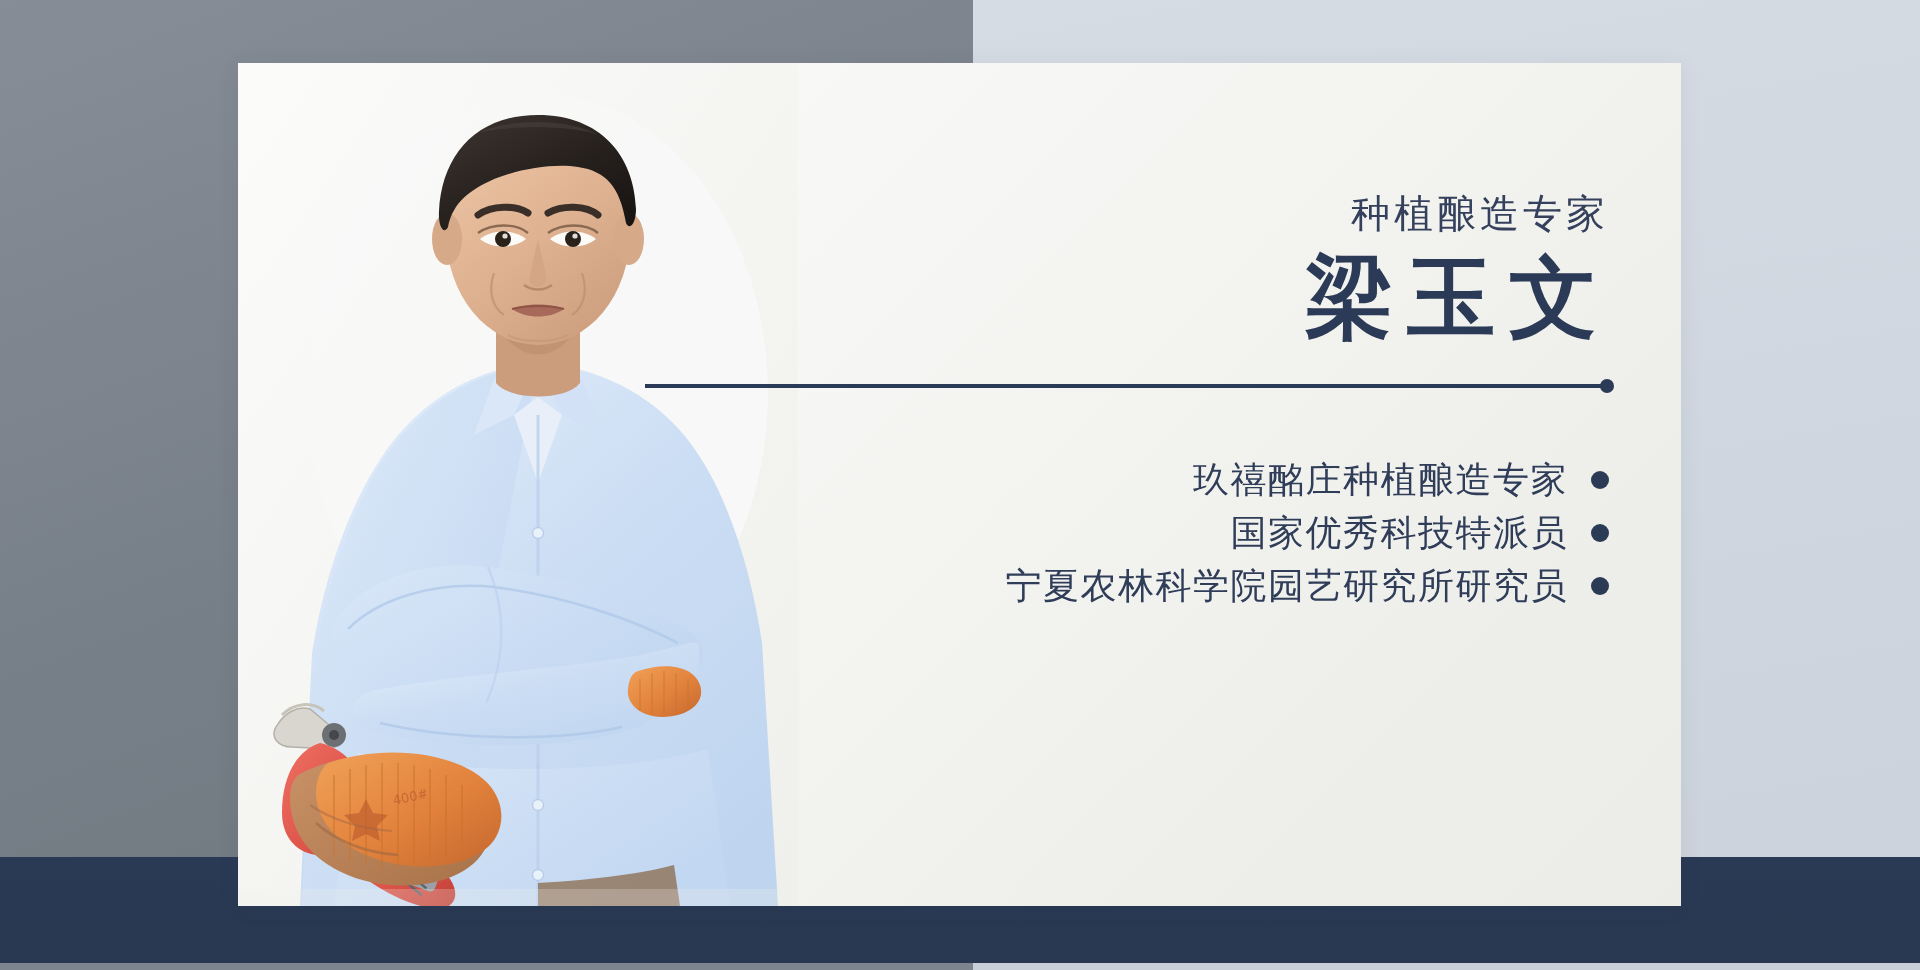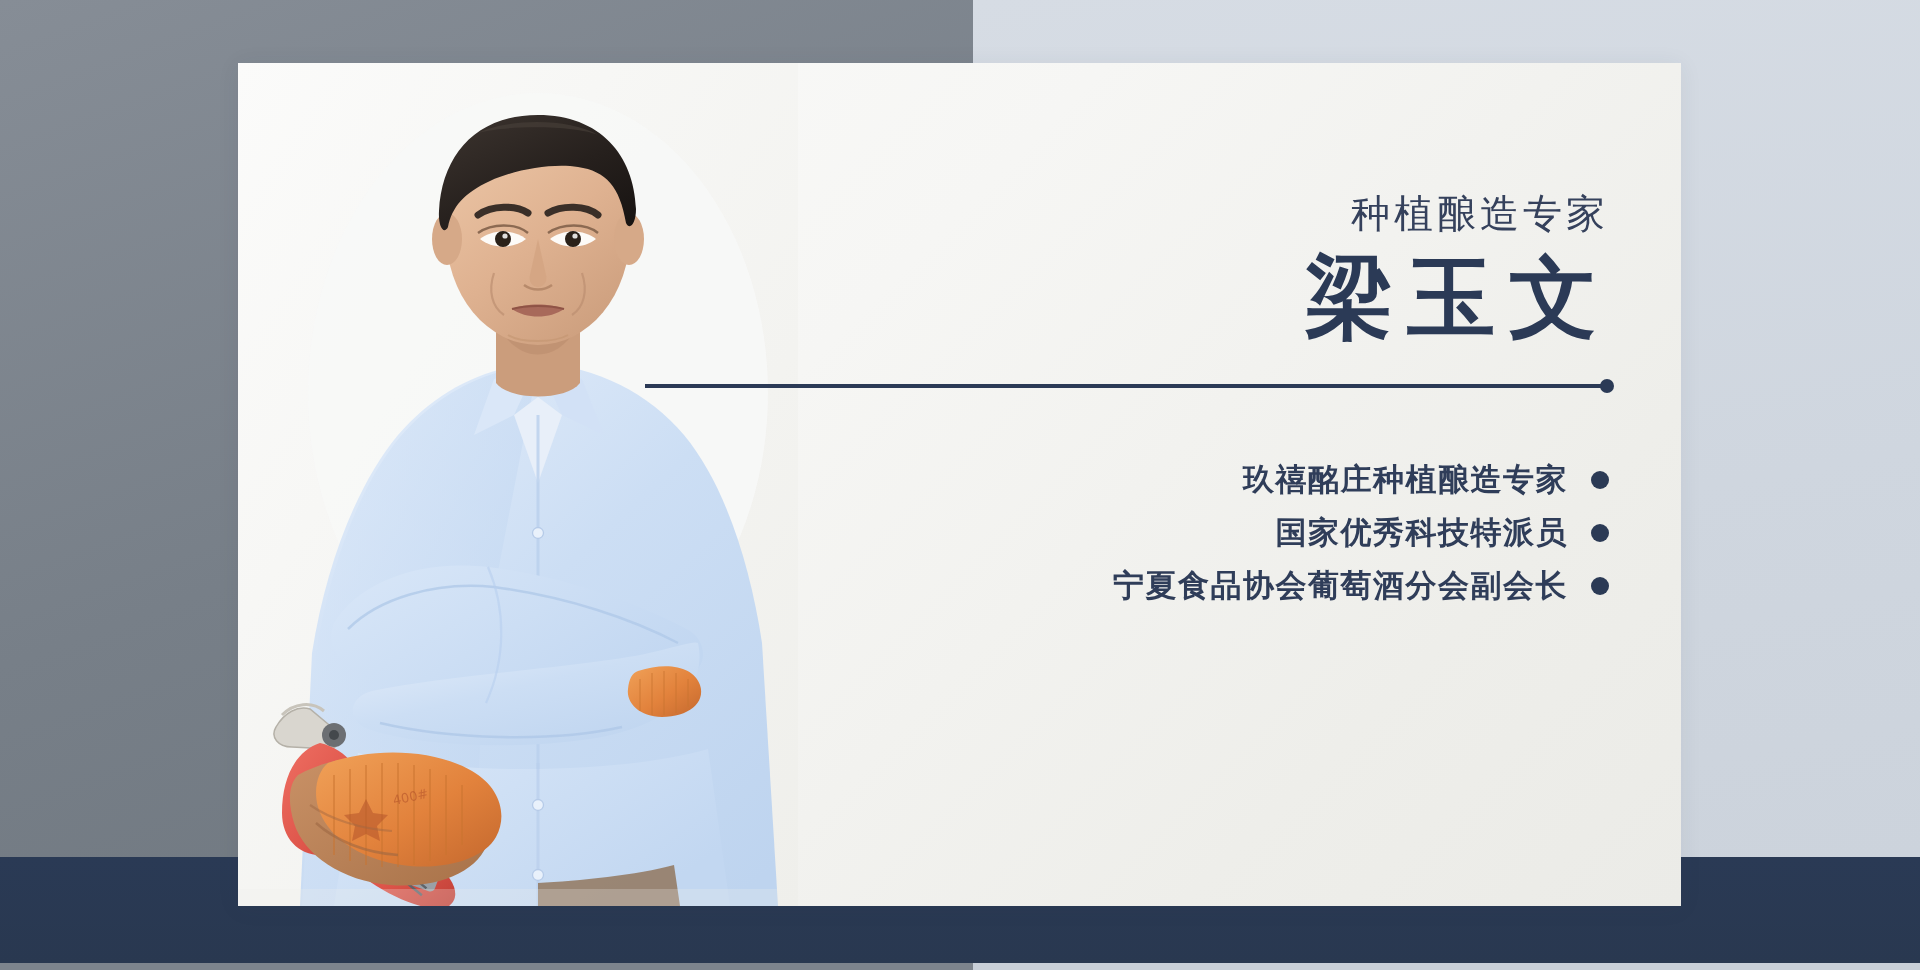--- a/index.html
+++ b/index.html
@@ -80,22 +80,22 @@
 
   
   .creds{
     position:absolute;right:0;top:390px;width:100%;
   }
   .cred-row{
     display:flex;align-items:center;justify-content:flex-end;
     height:53px;margin-bottom:0px;
   }
   .cred-label{
-    font-size:31px;color:#2f3d59;letter-spacing:1.5px;
-    font-weight:700;line-height:1;
+    font-size:36px;color:#2f3d59;letter-spacing:1.5px;
+    font-weight:400;line-height:1;
     font-family:"Liberation Sans","DejaVu Sans",sans-serif;
   }
   .cred-bullet{
     width:18px;height:18px;border-radius:50%;
     background:#2b3a55;margin-left:23px;flex:0 0 auto;
   }
 </style>
 </head>
 <body>
 
@@ -289,21 +289,21 @@
         <span class="cred-bullet"></span>
       </div>
 
       <div class="cred-row">
         <span class="cred-label">国家优秀科技特派员</span>
         <span class="cred-bullet"></span>
       </div>
 
 
       <div class="cred-row">
-        <span class="cred-label">宁夏食品协会葡萄酒分会副会长</span>
+        <span class="cred-label">宁夏农林科学院园艺研究所研究员</span>
         <span class="cred-bullet"></span>
       </div>
 
 
     </div>
   </div>
 
   <div class="divider"></div>
   <div class="divider-dot"></div>
 

